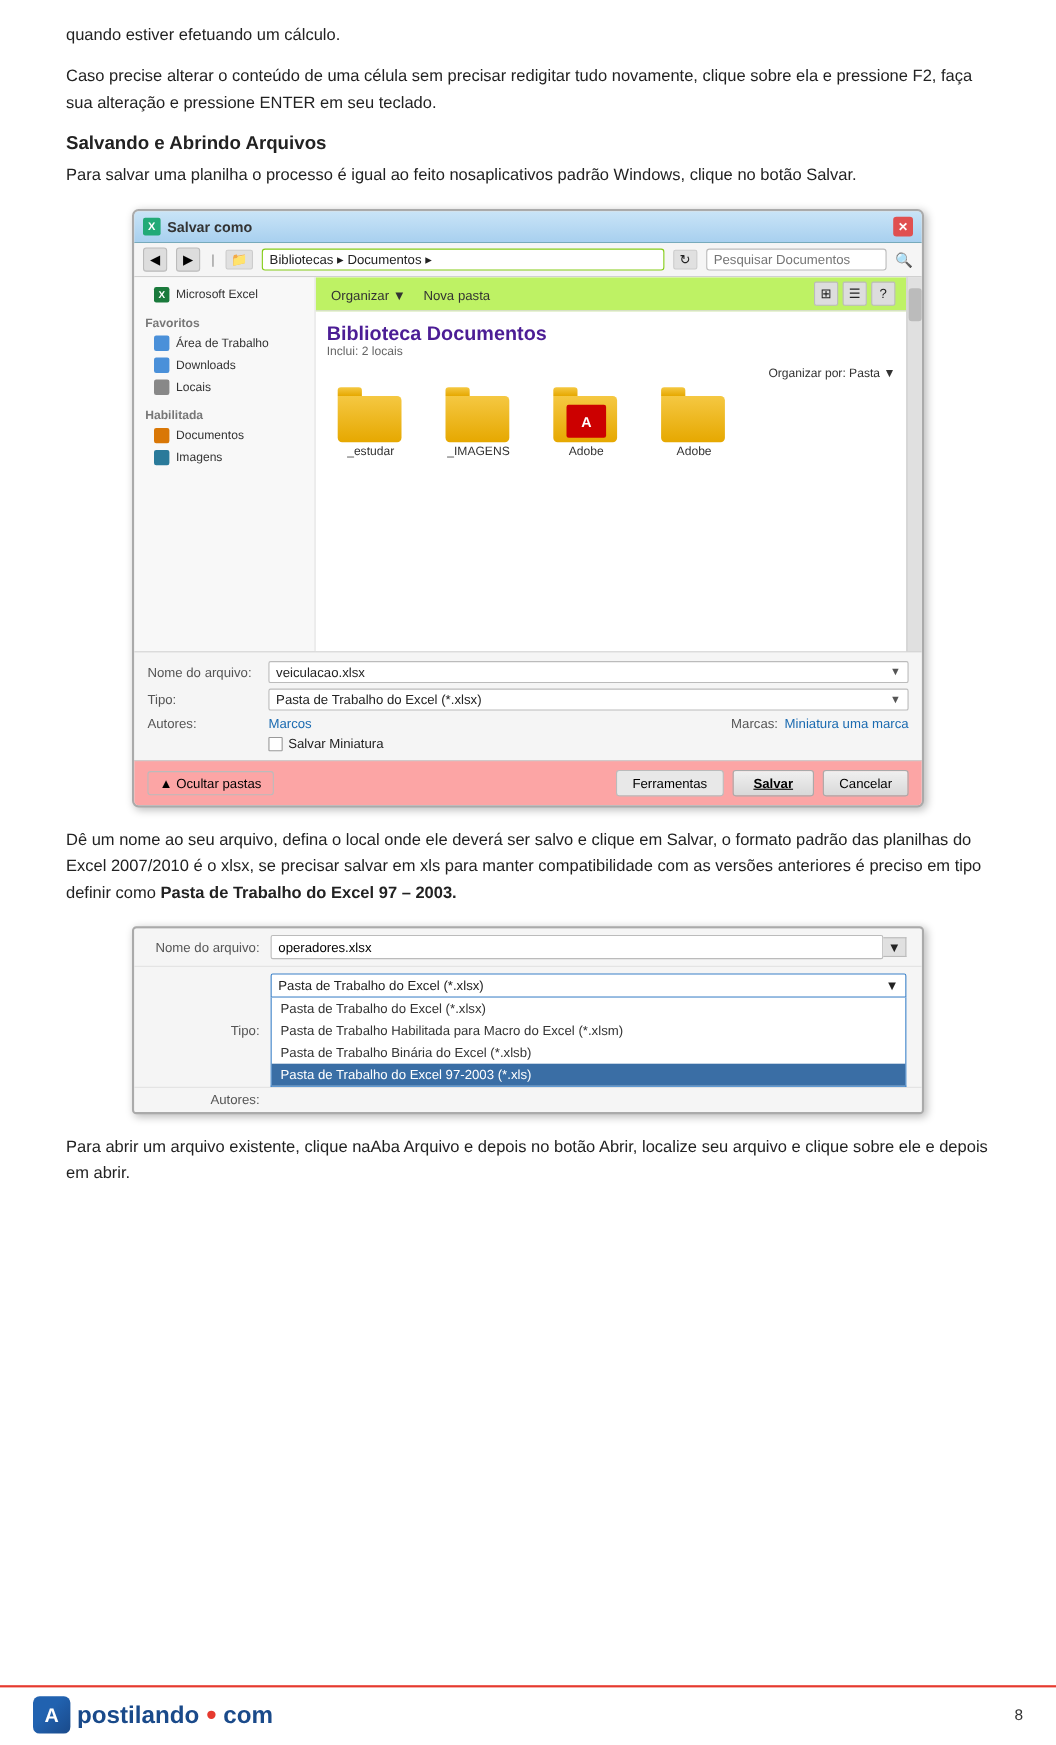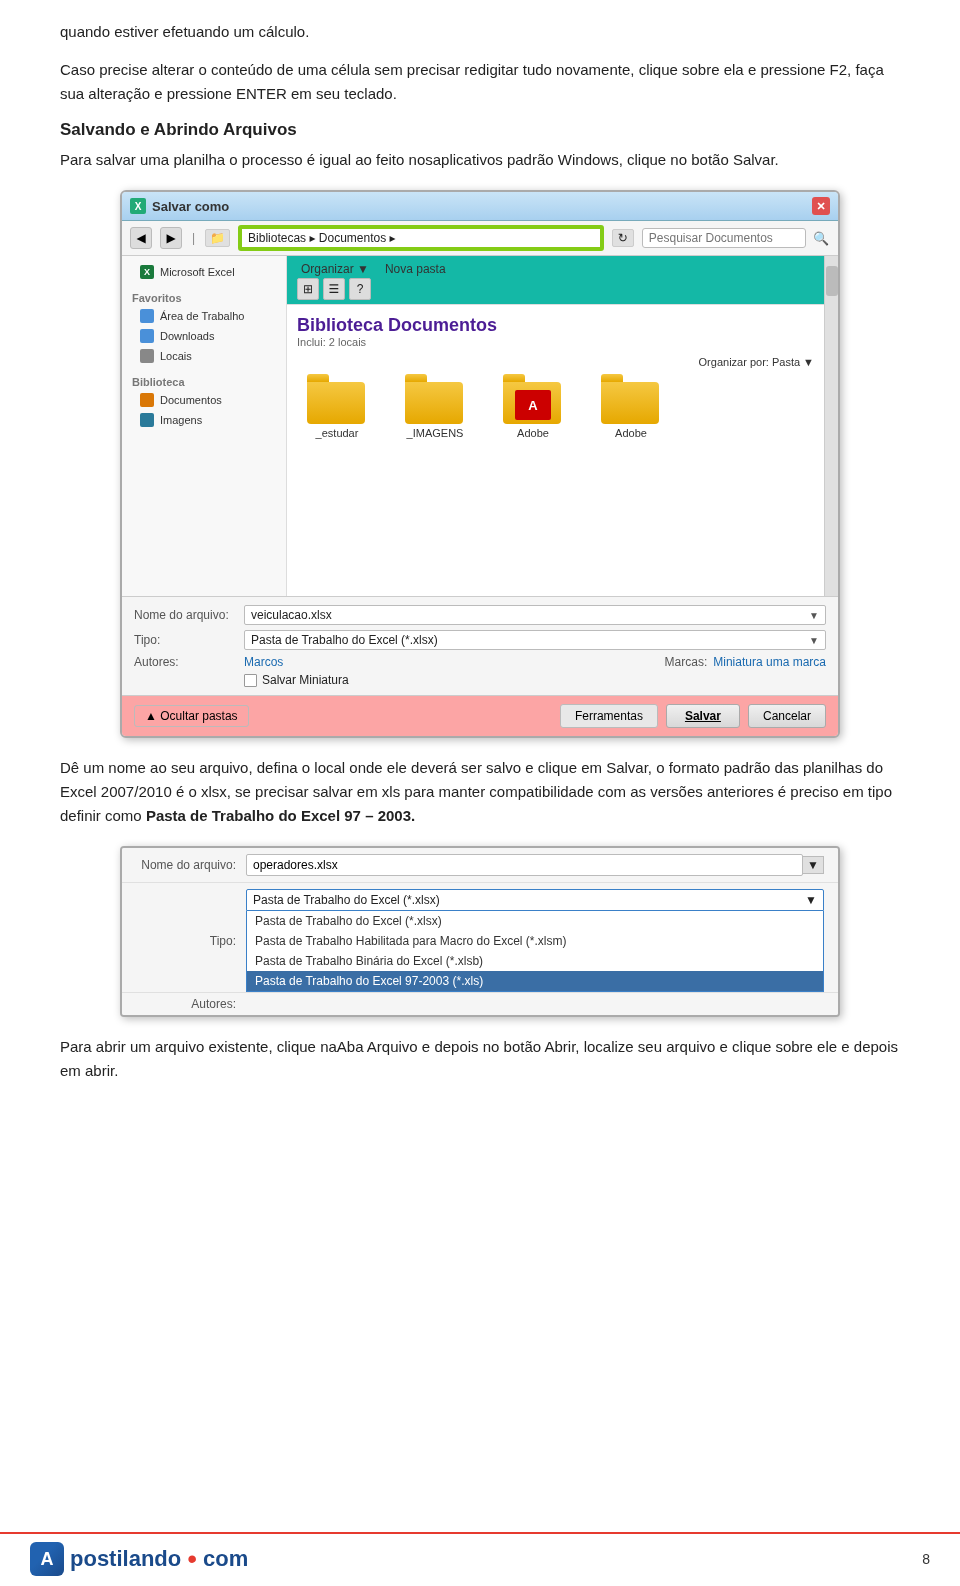--- a/index.html
+++ b/index.html
@@ -87,21 +87,21 @@
       border-radius: 3px;
       width: 22px; height: 22px;
       font-size: 12px;
       cursor: pointer;
       display: flex;
       align-items: center;
       justify-content: center;
     }
     .dialog-breadcrumb {
       background: #fff;
-      border: 4px solid #84cc16;
+      border: 1px solid #84cc16;
       border-radius: 3px;
       flex: 1;
       padding: 2px 6px;
       font-size: 12px;
       display: flex;
       align-items: center;
       gap: 4px;
     }
     .dialog-search {
       background: #fff;
@@ -144,28 +144,27 @@
       font-weight: bold;
     }
     .dialog-main {
       flex: 1;
       background: #fff;
       overflow: hidden;
       display: flex;
       flex-direction: column;
     }
     .dialog-main-toolbar {
-      background: #14b8a6;
+      background: #bef264;
       border-bottom: 1px solid #ddd;
       padding: 4px 10px;
       font-size: 12px;
       display: flex;
-      align-items: flex-start;
+      align-items: flex-end;
       justify-content: space-between;
-      flex-direction: column;
     }
     .organize-btn, .nova-pasta-btn {
       background: none;
       border: none;
       font-size: 12px;
       cursor: pointer;
       color: #333;
       padding: 2px 4px;
     }
     .organize-btn::after, .nova-pasta-btn::after { content: ''; }
@@ -559,21 +558,21 @@
         <span class="sidebar-item-icon" style="background:#4a90d9;width:14px;height:14px;display:inline-block;border-radius:2px;"></span>
         <span style="font-size:11px;">Downloads</span>
       </div>
       <div class="sidebar-item">
         <span class="sidebar-item-icon" style="background:#888;width:14px;height:14px;display:inline-block;border-radius:2px;"></span>
         <span style="font-size:11px;">Locais</span>
       </div>
       <div style="height:4px;"></div>
 
       <div class="sidebar-group-header">
-        <span>Biblioteca</span>
+        <span>Habilitada</span>
       </div>
       <div class="sidebar-item">
         <span class="sidebar-item-icon" style="background:#d97706;width:14px;height:14px;display:inline-block;border-radius:2px;"></span>
         <span style="font-size:11px;">Documentos</span>
       </div>
       <div class="sidebar-item">
         <span class="sidebar-item-icon" style="background:#2a7a9a;width:14px;height:14px;display:inline-block;border-radius:2px;"></span>
         <span style="font-size:11px;">Imagens</span>
       </div>
     </div>

